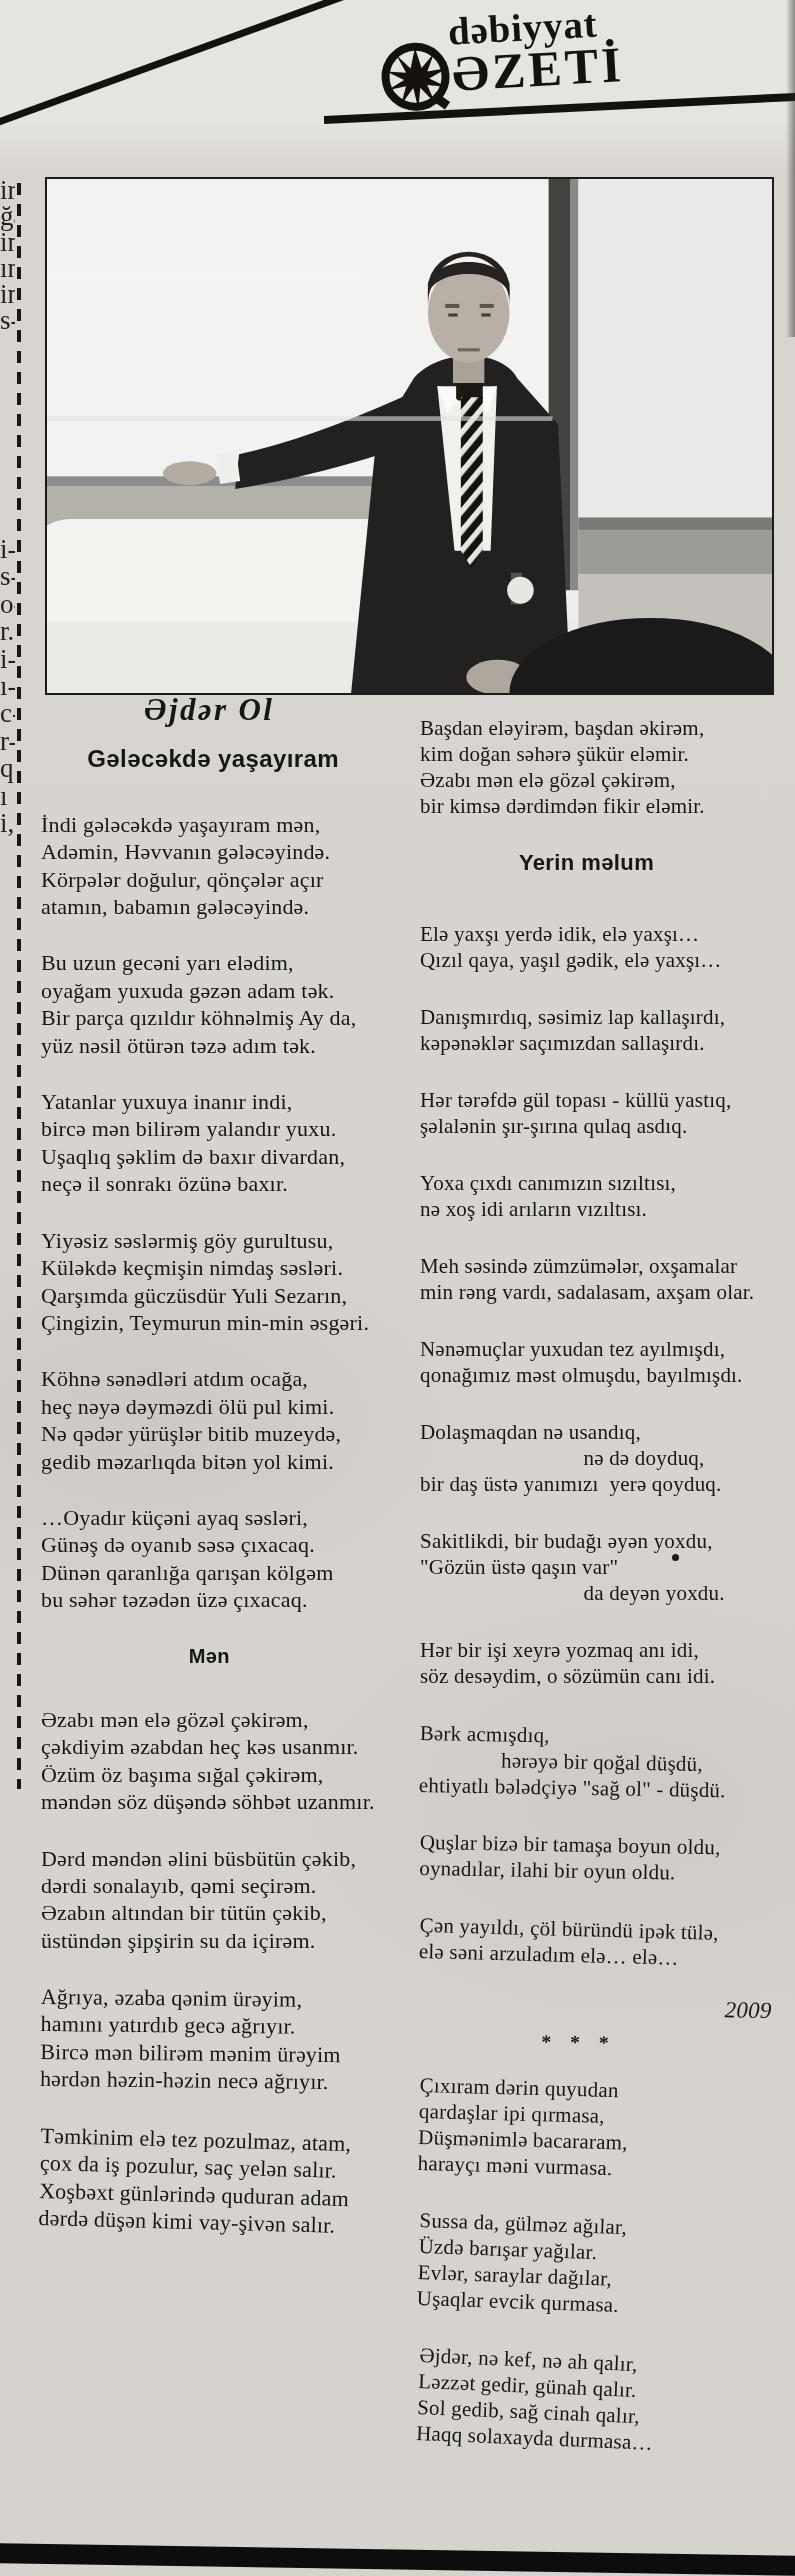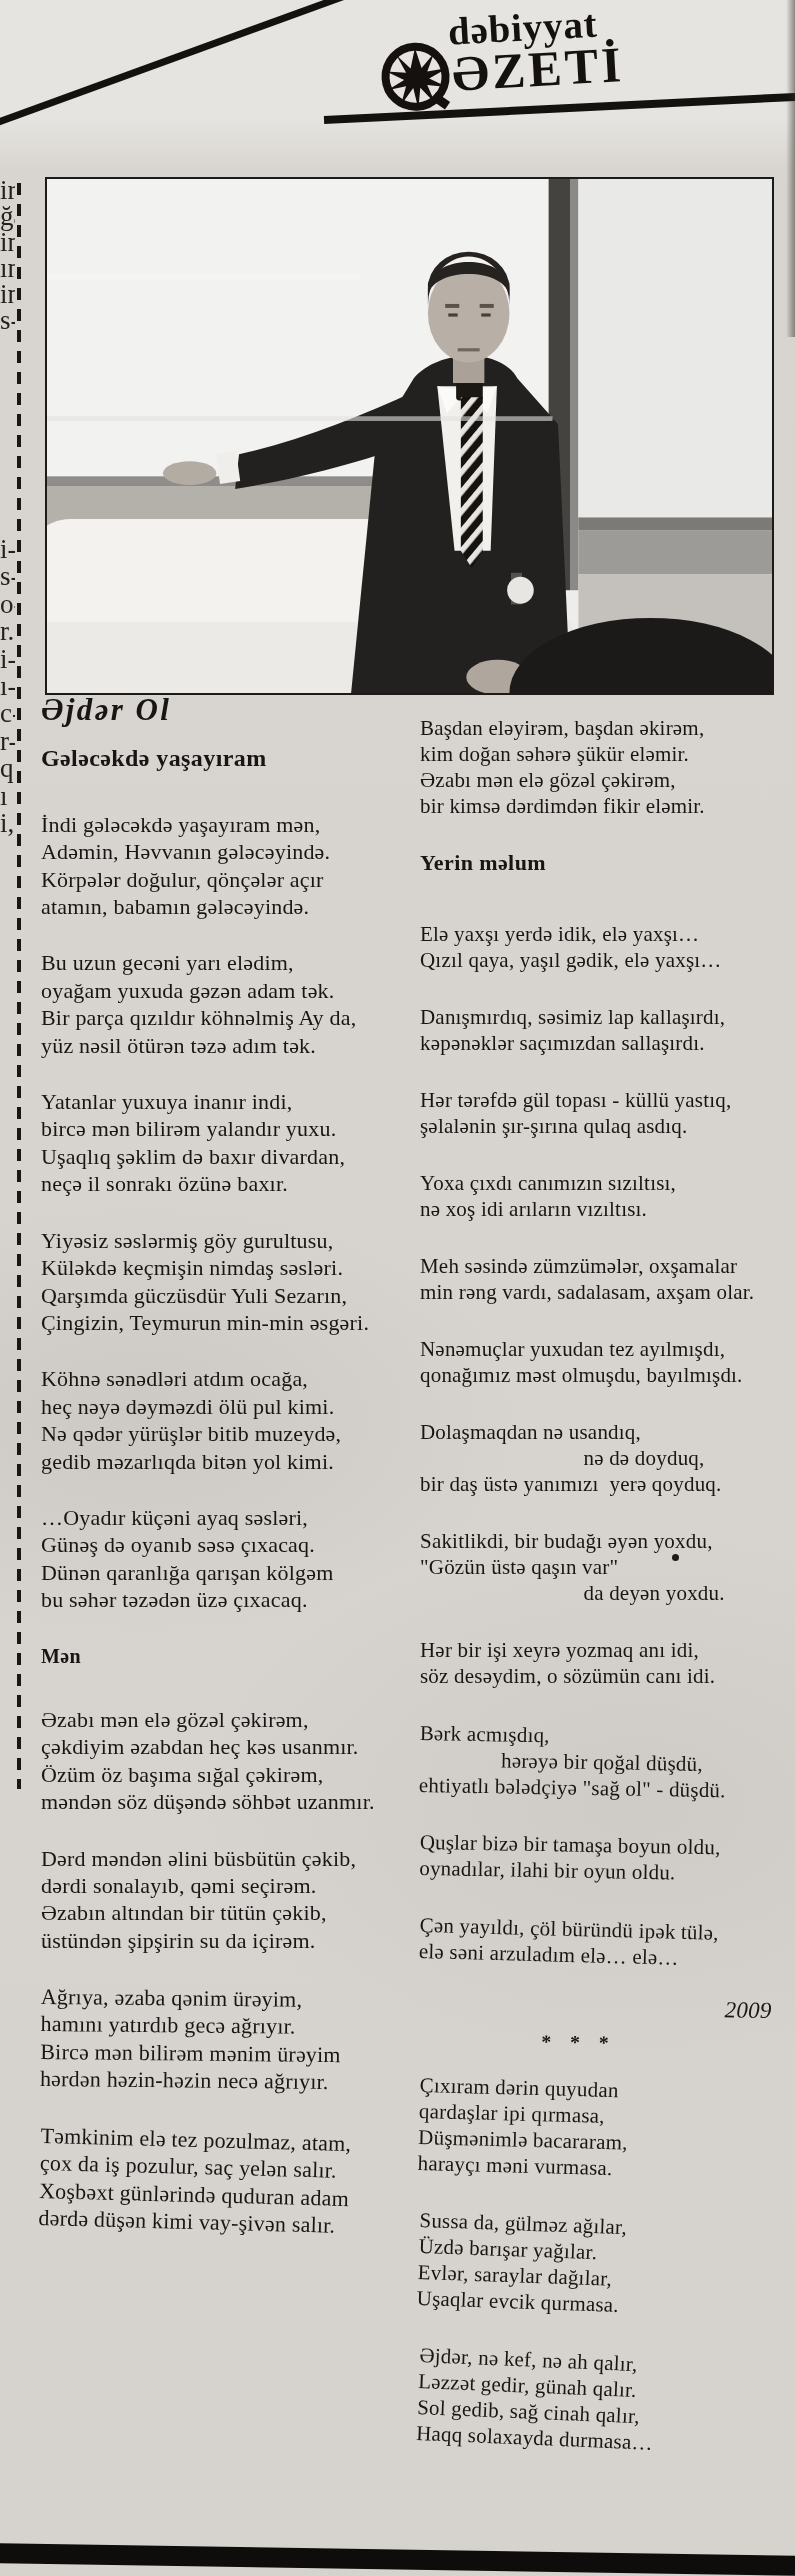--- a/index.html
+++ b/index.html
@@ -37,23 +37,23 @@
   .photo{position:absolute;left:45px;top:177px;width:725px;height:514px;border:2.4px solid #1d1b18;
     background:#eff0ee;}
   .photo svg{display:block;width:100%;height:100%;}
   
   .col{position:absolute;font-size:22px;line-height:27.4px;letter-spacing:0.2px;}
   .col p{margin:0 0 29px;}
   .col-left{left:41px;top:696px;width:360px;}
   .col-right{left:420px;top:715px;width:364px;font-size:21px;line-height:26px;}
   .col-right p{margin:0 0 31px;}
   .author{font-family:"Liberation Serif",serif;font-style:italic;font-weight:bold;
-    font-size:31px;letter-spacing:2.4px;margin:0 23.5px 22px 0;}
-  .poem-title{font-family:Liberation Serif, serif;font-weight:bold;font-size:24px;
-    text-align:left;letter-spacing:0.4px;margin:0 15.7px 38px 0;}
+    font-size:31px;text-align:center;letter-spacing:2.4px;margin:0 23.5px 22px 0;}
+  .poem-title{font-family:Liberation Sans, sans-serif;font-weight:bold;font-size:24px;
+    text-align:center;letter-spacing:0.4px;margin:0 15.7px 38px 0;}
   .poem-title.mid{font-size:20px;margin:7.8px 23.5px 36px 0;}
   .poem-title.right{font-size:22px;margin:11px 31px 45px 0;}
   .year{font-style:italic;font-size:23px;text-align:right;margin:1.6px 12.5px 9.4px 0;transform:rotate(1deg);}
   .sep{font-weight:bold;font-size:19.6px;text-align:center;letter-spacing:7px;margin:0 47px 15.7px 0;transform:rotate(1deg);}
   .sk06{transform:rotate(.6deg);transform-origin:left top;}
   .sk10{transform:rotate(1deg);transform-origin:left top;}
   .sk15{transform:rotate(1.5deg);transform-origin:left top;}
   .sk20{transform:rotate(2deg);transform-origin:left top;}
   .sk25{transform:rotate(2.4deg);transform-origin:left top;}
   .dot{position:absolute;left:672px;top:1554px;width:7px;height:7px;border-radius:50%;background:#1d1b18;}

